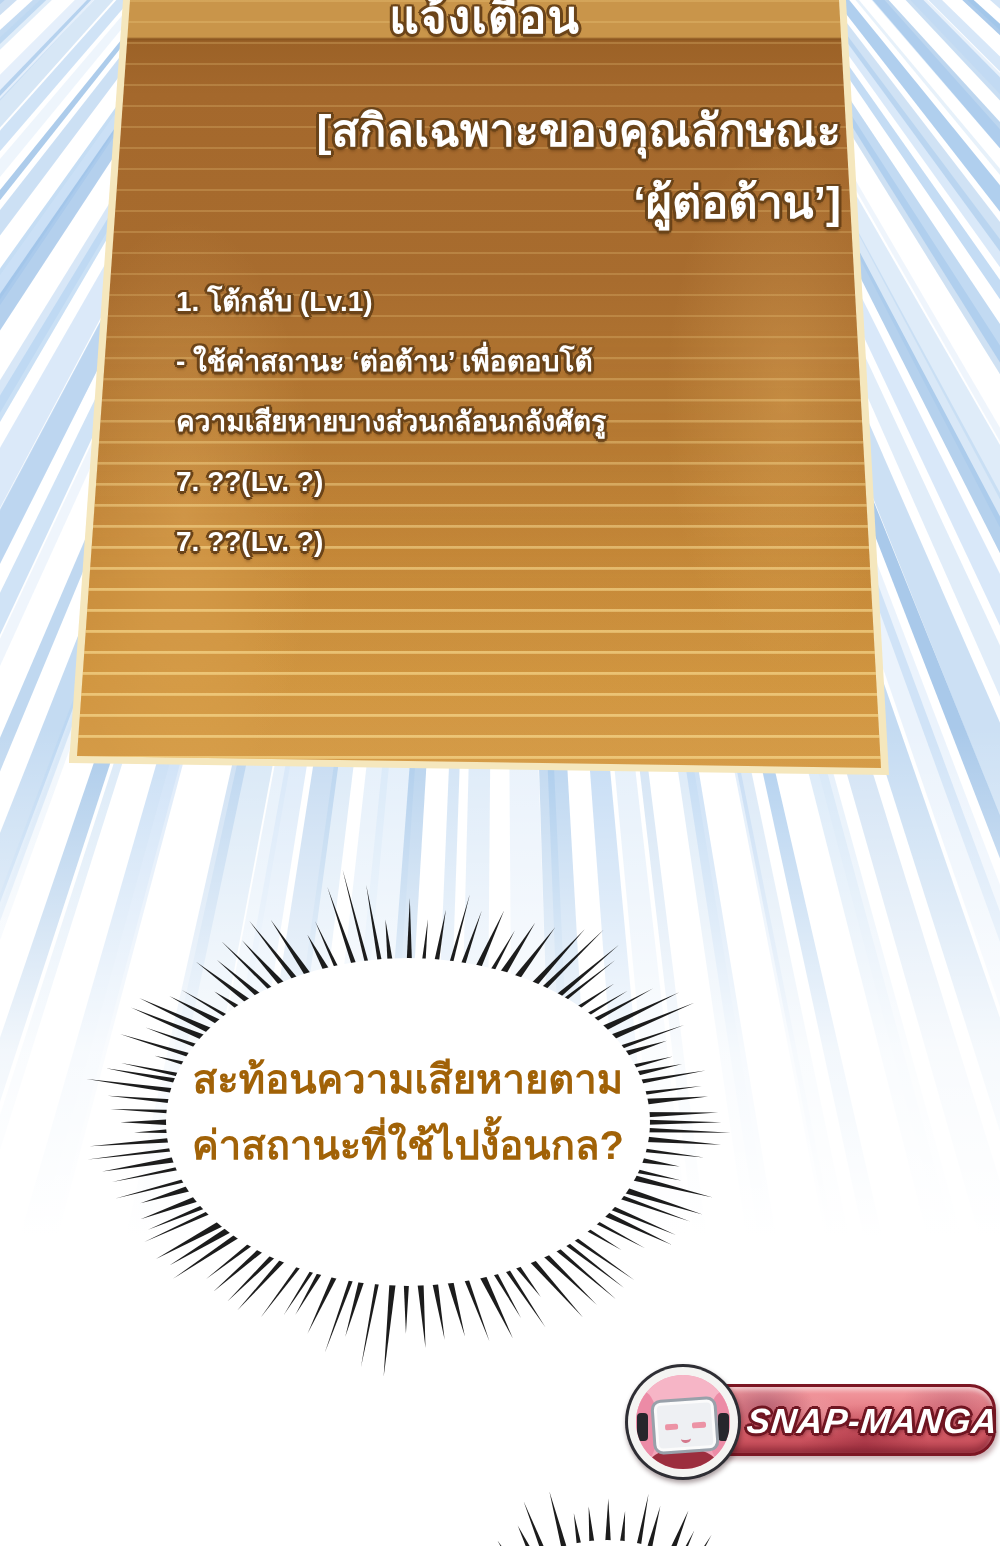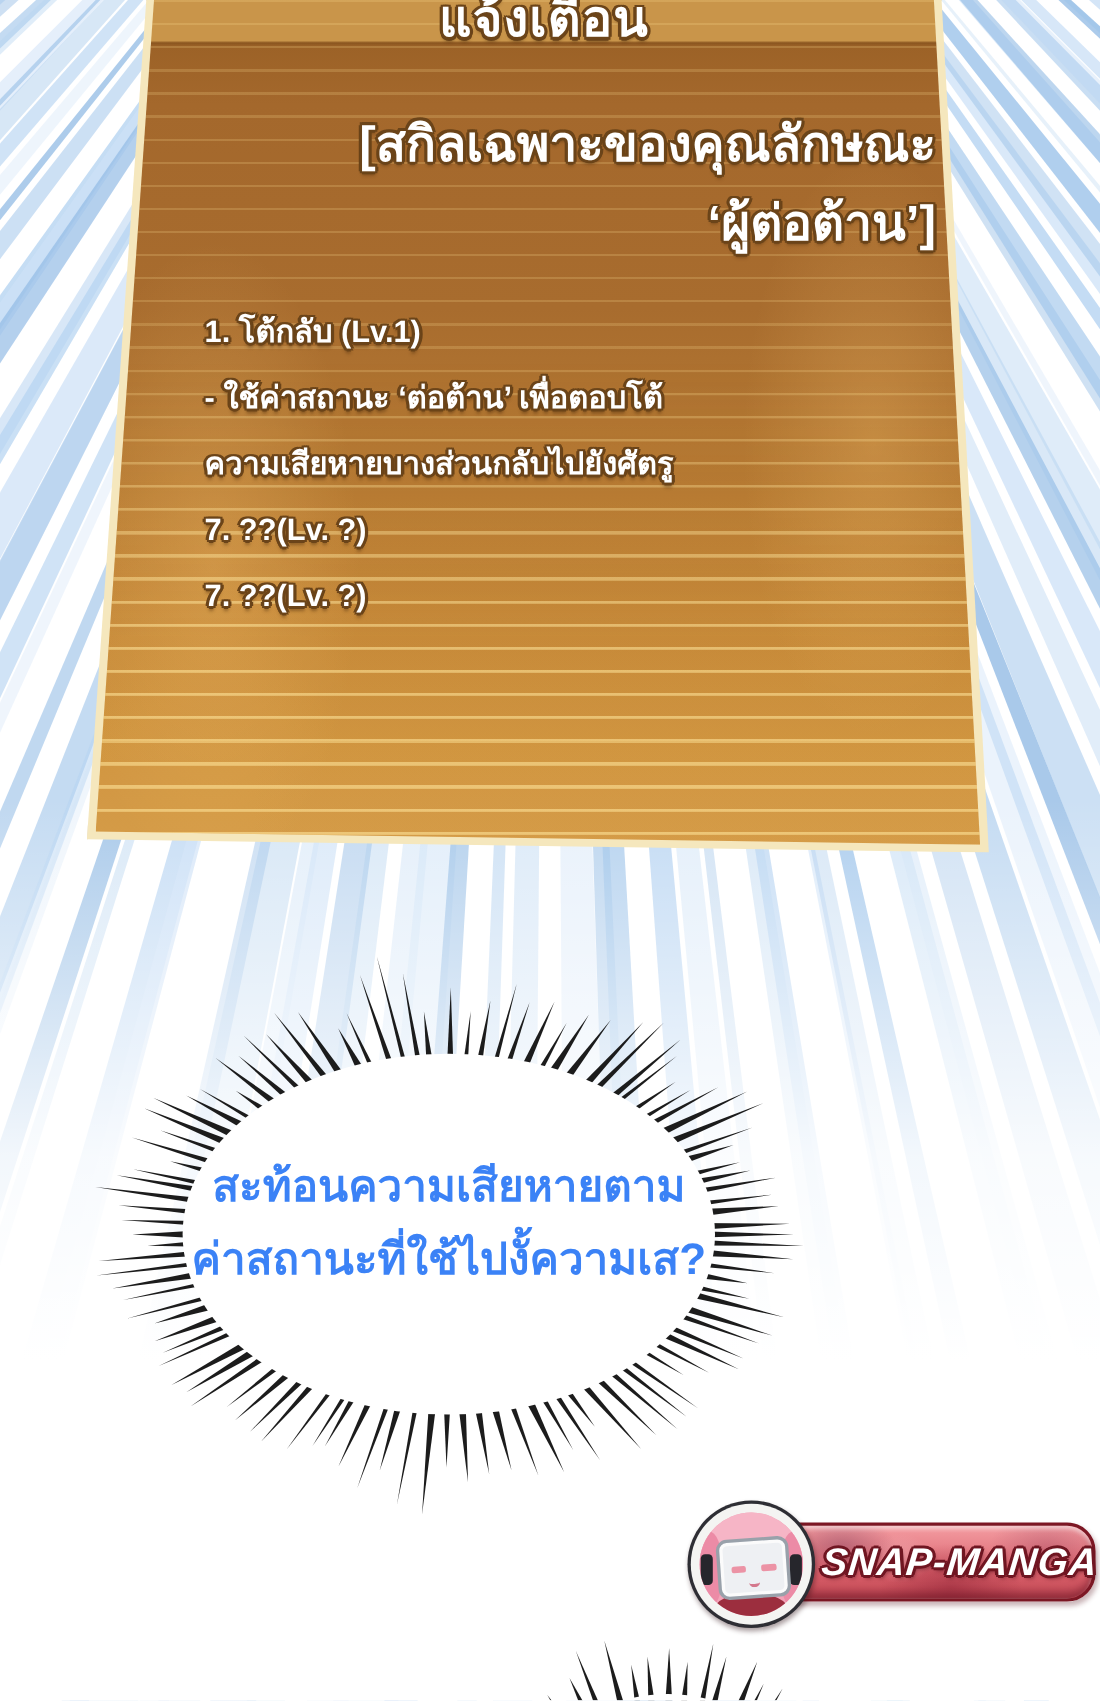--- a/index.html
+++ b/index.html
@@ -11,21 +11,21 @@
   #bg-lines{position:absolute;left:0;top:0;width:1000px;height:1546px;z-index:0;}
   .bg-fade{
     position:absolute;left:0;top:0;width:1000px;height:1546px;z-index:1;pointer-events:none;
     background:linear-gradient(180deg,
       rgba(255,255,255,0) 0%,
       rgba(255,255,255,0) 47%,
       rgba(255,255,255,.85) 68%,
       rgba(255,255,255,1) 80%);
   }
   
-  .panel{position:absolute;left:79px;top:0;width:822px;height:777px;z-index:2;text-decoration:underline;}
+  .panel{position:absolute;left:69px;top:0;width:822px;height:777px;z-index:2;text-decoration:underline;}
   .panel-border{
     position:absolute;inset:0;background:#f5e7bd;
     clip-path:polygon(54px 0px,777px 0px,820px 775px,0px 763px);
     box-shadow:0 0 6px rgba(120,80,20,.35);
   }
   .panel-inner{
     position:absolute;inset:0;
     clip-path:polygon(61px 0px,770px 0px,812px 768px,8px 756px);
     background:
       radial-gradient(190px 420px at 14% 66%, rgba(255,205,120,.28), rgba(255,205,120,0) 70%),
@@ -61,21 +61,21 @@
       -3px  0   0 #6b4419, 3px  0   0 #6b4419,
        0    4px 3px rgba(70,40,10,.45);
   }
   .panel-header-text{position:absolute;left:54px;right:45px;top:-20px;text-align:center;font-size:46px;letter-spacing:1px;}
   .panel-title{position:absolute;left:60px;right:50px;top:95px;text-align:right;font-size:45px;line-height:72px;}
   .panel-list{position:absolute;left:107px;right:40px;top:272px;font-size:28px;line-height:60px;}
   
   #fx{position:absolute;left:0;top:0;width:1000px;height:1546px;z-index:3;}
   .bubble-text{
     position:absolute;left:128px;top:1046px;width:560px;z-index:4;
-    text-align:center;font-size:40px;line-height:66px;font-weight:600;color:#3b82f6;
+    text-align:center;font-size:40px;line-height:66px;font-weight:600;color:#a16207;
   }
   
   .logo{position:absolute;left:0;top:0;z-index:5;}
   .logo-pill{
     position:absolute;left:698px;top:1384px;width:298px;height:72px;
     border-radius:26px;border:3px solid #7c1724;box-sizing:border-box;
     background:
       radial-gradient(70px 40px at 22% 28%, rgba(110,50,80,.38), rgba(110,50,80,0) 70%),
       radial-gradient(90px 55px at 56% 85%, rgba(130,25,45,.40), rgba(130,25,45,0) 72%),
       radial-gradient(75px 45px at 86% 30%, rgba(150,60,85,.34), rgba(150,60,85,0) 70%),
@@ -225,21 +225,21 @@
     <div class="panel-header-text sys-text">แจ้งเตือน</div>
 
     <div class="panel-title">
       <div class="sys-text">[สกิลเฉพาะของคุณลักษณะ</div>
       <div class="sys-text">‘ผู้ต่อต้าน’]</div>
     </div>
 
     <div class="panel-list">
       <div class="sys-text">1. โต้กลับ (Lv.1)</div>
       <div class="sys-text">- ใช้ค่าสถานะ ‘ต่อต้าน’ เพื่อตอบโต้</div>
-      <div class="sys-text">ความเสียหายบางส่วนกลับไปยังศัตรู</div>
+      <div class="sys-text">ความเสียหายบางส่วนกลัอนกลังศัตรู</div>
       <div class="sys-text">7. ??(Lv. ?)</div>
       <div class="sys-text">7. ??(Lv. ?)</div>
     </div>
   </div>
 
   <svg id="fx" viewBox="0 0 1000 1546" xmlns="http://www.w3.org/2000/svg">
       <g>
         <polygon points="633.1,1125.2 633.1,1119.2 721.6,1122.3" fill="#101010" opacity="0.95"></polygon>
         <polygon points="632.7,1132.2 632.9,1126.9 730.5,1132.8" fill="#101010" opacity="0.95"></polygon>
         <polygon points="631.5,1141.5 632.0,1134.9 721.0,1144.7" fill="#101010" opacity="0.95"></polygon>
@@ -410,21 +410,21 @@
         <polygon points="744.5,1650.4 742.8,1646.7 789.1,1627.4" fill="#101010" opacity="0.95"></polygon>
         <polygon points="749.2,1664.5 747.4,1659.2 789.5,1647.2" fill="#101010" opacity="0.95"></polygon>
         <polygon points="753.3,1682.2 752.0,1676.3 794.6,1669.8" fill="#101010" opacity="0.95"></polygon>
         <polygon points="755.5,1700.7 754.8,1693.7 801.3,1692.6" fill="#101010" opacity="0.95"></polygon>
         <ellipse cx="607" cy="1712" rx="160" ry="172" fill="#ffffff"></ellipse>
       </g>
     </svg>
 
   <div class="bubble-text">
     <div>สะท้อนความเสียหายตาม</div>
-    <div>ค่าสถานะที่ใช้ไปงั้ความเส?</div>
+    <div>ค่าสถานะที่ใช้ไปงั้อนกล?</div>
   </div>
 
   <div class="logo">
     <div class="logo-pill">
       <div class="logo-text">SNAP-MANGA</div>
     </div>
     <div class="logo-badge">
       <div class="badge-white-ring">
         <div class="badge-face">
           <div class="hair-top"></div>

